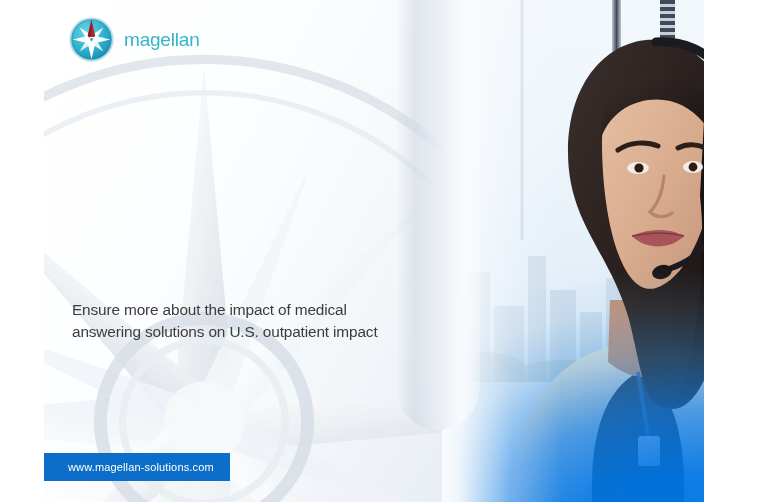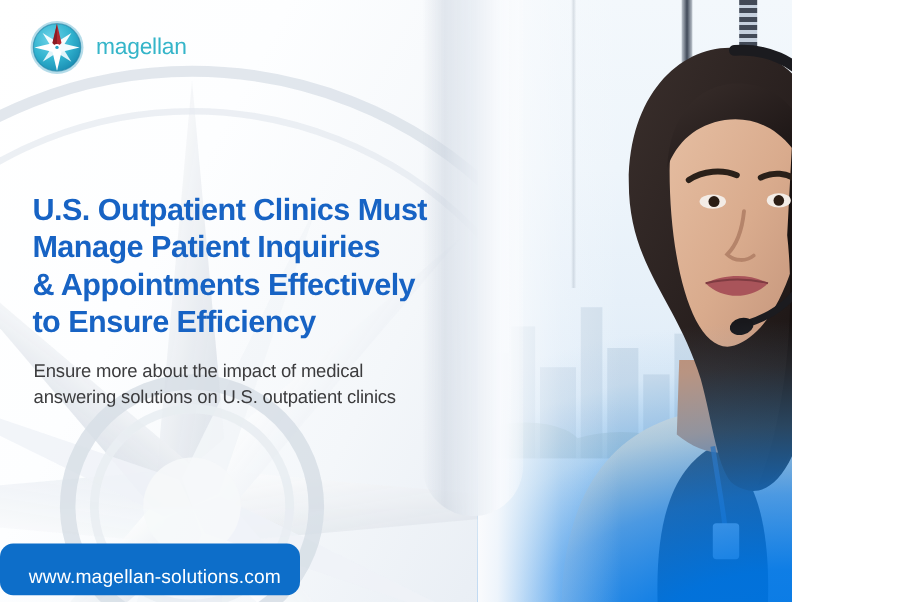--- a/index.html
+++ b/index.html
@@ -10,20 +10,21 @@
   body {
     font-family: "Liberation Sans", sans-serif;
   }
 
   #banner {
     position: relative;
     width: 660px;
     height: 502px;
     overflow: hidden;
     background: #fdfdfe;
+    margin-left: 44px;
   }
 
   
 
   
   .bg-base {
     position: absolute;
     inset: 0;
     background:
       linear-gradient(118deg,
@@ -190,30 +191,29 @@
     line-height: 1.46;
     letter-spacing: -.15px;
   }
   .subhead span { display: block; white-space: nowrap; }
 
   .url-badge {
     position: absolute;
     left: 0;
     top: 453px;
     height: 28px;
-    padding: 15px 16px 0 24px;
+    padding: 0 16px 0 24px;
     display: flex;
     align-items: center;
     background: #0d6ec9;
     color: #ffffff;
-    font-size: 16px;
+    font-size: 11px;
     font-weight: 400;
     letter-spacing: .15px;
     white-space: nowrap;
-    border-radius: 11px;
   }
 </style>
 </head>
 <body>
 
 <div id="banner">
 
   <div class="bg-base"></div>
 
   <svg class="watermark" viewBox="0 0 400 400">
@@ -402,27 +402,21 @@
         <polygon points="0,-42 0,0 -8,-8" fill="#8c1b22"></polygon>
         <circle r="6" fill="#ffffff"></circle>
         <circle r="3" fill="#2aa6c6"></circle>
       </g>
     </svg>
     <div class="logo-words">
       <div class="logo-word-1">magellan</div>
     </div>
   </div>
 
-  <h1 class="headline">
-    <span>U.S. Outpatient Clinics Must</span>
-    <span>Manage Patient Inquiries</span>
-    <span>&amp; Appointments Effectively</span>
-    <span>to Ensure Efficiency</span>
-  </h1>
 
   <p class="subhead">
     <span>Ensure more about the impact of medical</span>
-    <span>answering solutions on U.S. outpatient clinics</span>
+    <span>answering solutions on U.S. outpatient impact</span>
   </p>
 
   <div class="url-badge">www.magellan-solutions.com</div>
 
 </div>
 
 </body></html>

